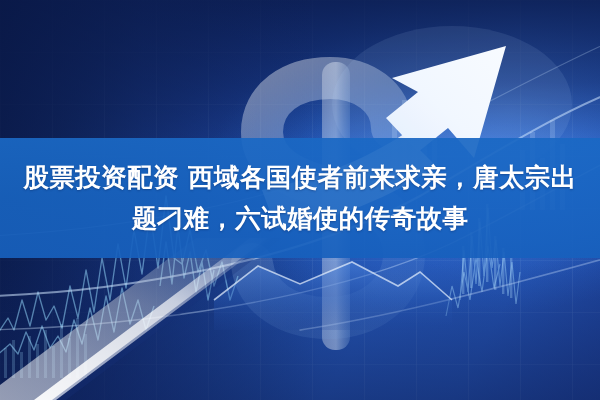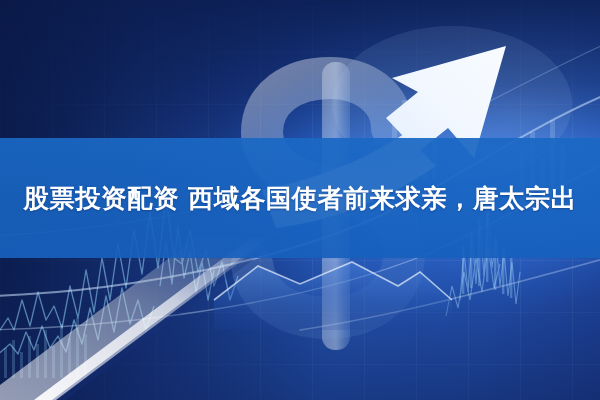--- a/index.html
+++ b/index.html
@@ -295,15 +295,16 @@
              L 418 92
              Z" fill="url(#arrGrad)"></path>
   </svg>
 
   <svg class="layer" viewBox="0 0 600 400">
     <ellipse cx="452" cy="104" rx="120" ry="78" fill="#bcd8ff" opacity="0.10"></ellipse>
   </svg>
 
   <div id="text-band">
     <div class="headline line1">股票投资配资 西域各国使者前来求亲，唐太宗出</div>
+    <div class="headline line2">题刁难，六试婚使的传奇故事</div>
   </div>
 
 </div>
 
 </body></html>

